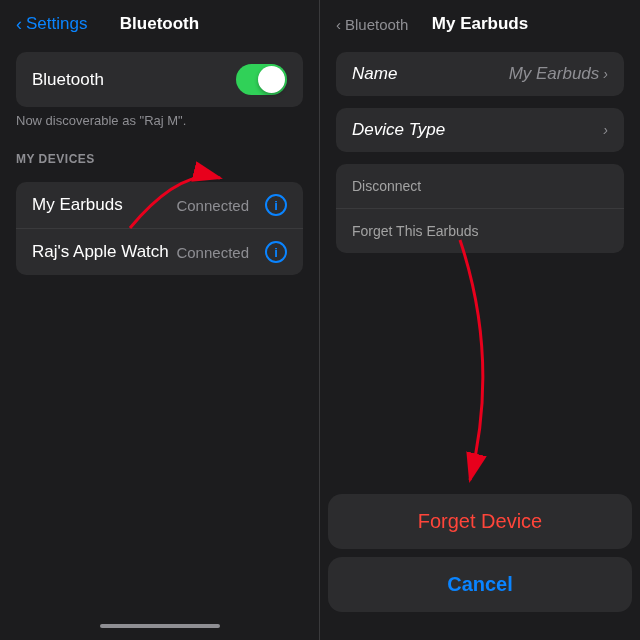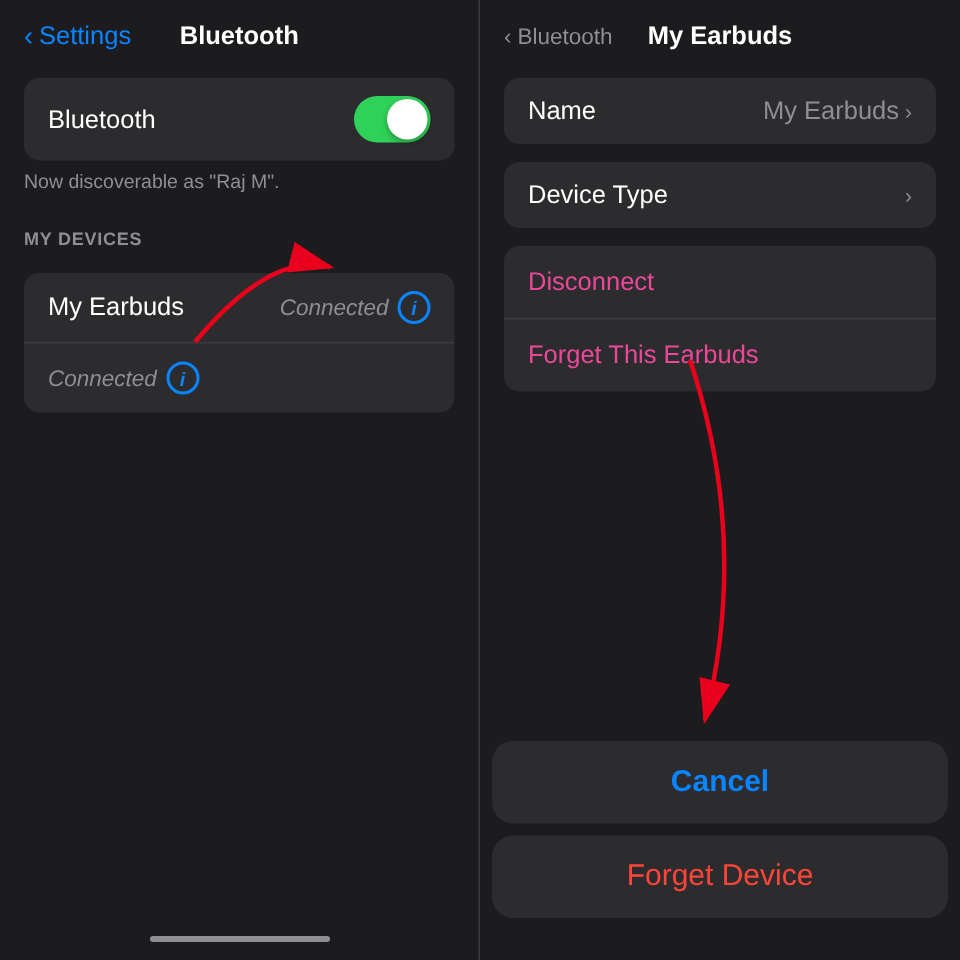--- a/index.html
+++ b/index.html
@@ -121,24 +121,23 @@
     .device-row:last-child {
       border-bottom: none;
     }
     .device-name {
       font-size: 17px;
       color: #fff;
     }
     .device-status {
       display: flex;
       align-items: center;
-      gap: 6px;
+      gap: 16px;
       color: #8e8e93;
       font-size: 15px;
-      font-style: italic;
     }
     .info-icon {
       width: 22px;
       height: 22px;
       border: 2px solid #0a84ff;
       border-radius: 50%;
       color: #0a84ff;
       display: flex;
       align-items: center;
       justify-content: center;
@@ -190,20 +189,21 @@
       border-radius: 10px;
       overflow: hidden;
     }
 
     .info-row {
       display: flex;
       align-items: center;
       justify-content: space-between;
       padding: 12px 16px;
       border-bottom: 1px solid #3a3a3c;
+      font-style: italic;
     }
     .info-row:last-child {
       border-bottom: none;
     }
     .info-row-label {
       font-size: 17px;
       color: #fff;
     }
     .info-row-value {
       display: flex;
@@ -227,22 +227,22 @@
       display: flex;
       align-items: center;
       padding: 14px 16px;
       border-bottom: 1px solid #3a3a3c;
       cursor: pointer;
     }
     .action-row:last-child {
       border-bottom: none;
     }
     .action-label {
-      font-size: 17px;
-      color: #ec4899;
+      font-size: 14px;
+      color: #a3a3a3;
     }
 
     
     .bottom-sheet {
       position: absolute;
       bottom: 0;
       right: 0;
       width: 320px;
       background: transparent;
       padding: 0 8px 20px;
@@ -321,20 +321,21 @@
       <div class="section-header">MY DEVICES</div>
       <div class="settings-group">
         <div class="device-row">
           <span class="device-name">My Earbuds</span>
           <div class="device-status">
             <span>Connected</span>
             <div class="info-icon">i</div>
           </div>
         </div>
         <div class="device-row">
+          <span class="device-name">Raj's Apple Watch</span>
           <div class="device-status">
             <span>Connected</span>
             <div class="info-icon">i</div>
           </div>
         </div>
       </div>
 
     </div>
 
     <div class="home-indicator"></div>
@@ -387,27 +388,27 @@
           <span class="action-label">Disconnect</span>
         </div>
         <div class="action-row">
           <span class="action-label">Forget This Earbuds</span>
         </div>
       </div>
     </div>
 
     <div class="bottom-sheet">
       <div class="sheet-option">
+        <div class="sheet-btn destructive">
+          <span>Forget Device</span>
+        </div>
+      </div>
+      <div class="sheet-option">
         <div class="sheet-btn cancel">
           <span>Cancel</span>
-        </div>
-      </div>
-      <div class="sheet-option">
-        <div class="sheet-btn destructive">
-          <span>Forget Device</span>
         </div>
       </div>
     </div>
   </div>
 
   <svg class="arrow-svg" width="200" height="280" style="top:220px;left:20px;">
     <defs>
       <marker id="arrowhead2" markerWidth="10" markerHeight="7" refX="9" refY="3.5" orient="auto">
         <polygon points="0 0, 10 3.5, 0 7" fill="#e8001c"></polygon>
       </marker>

